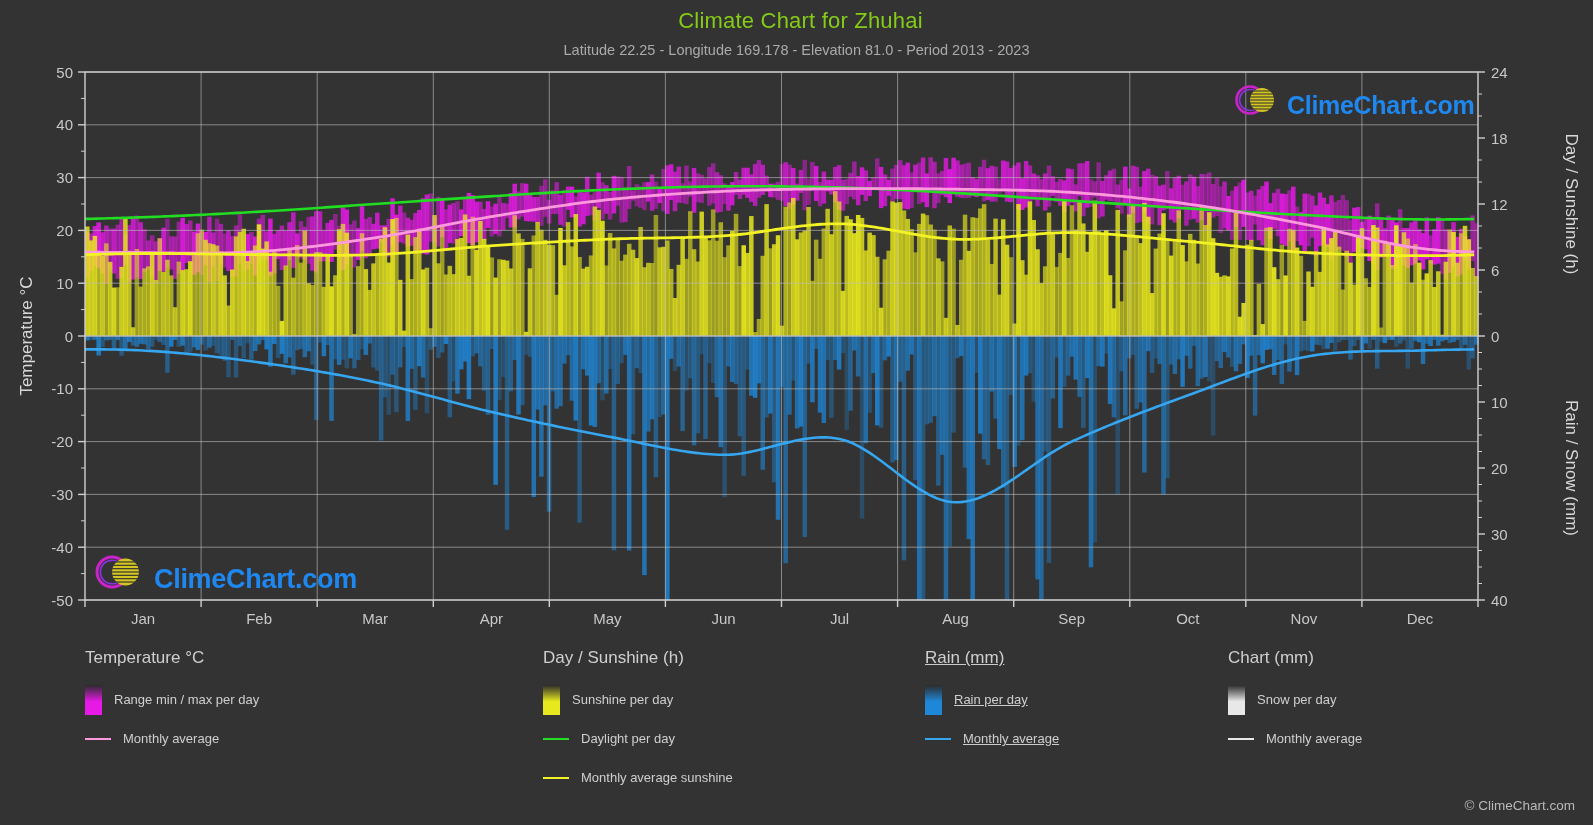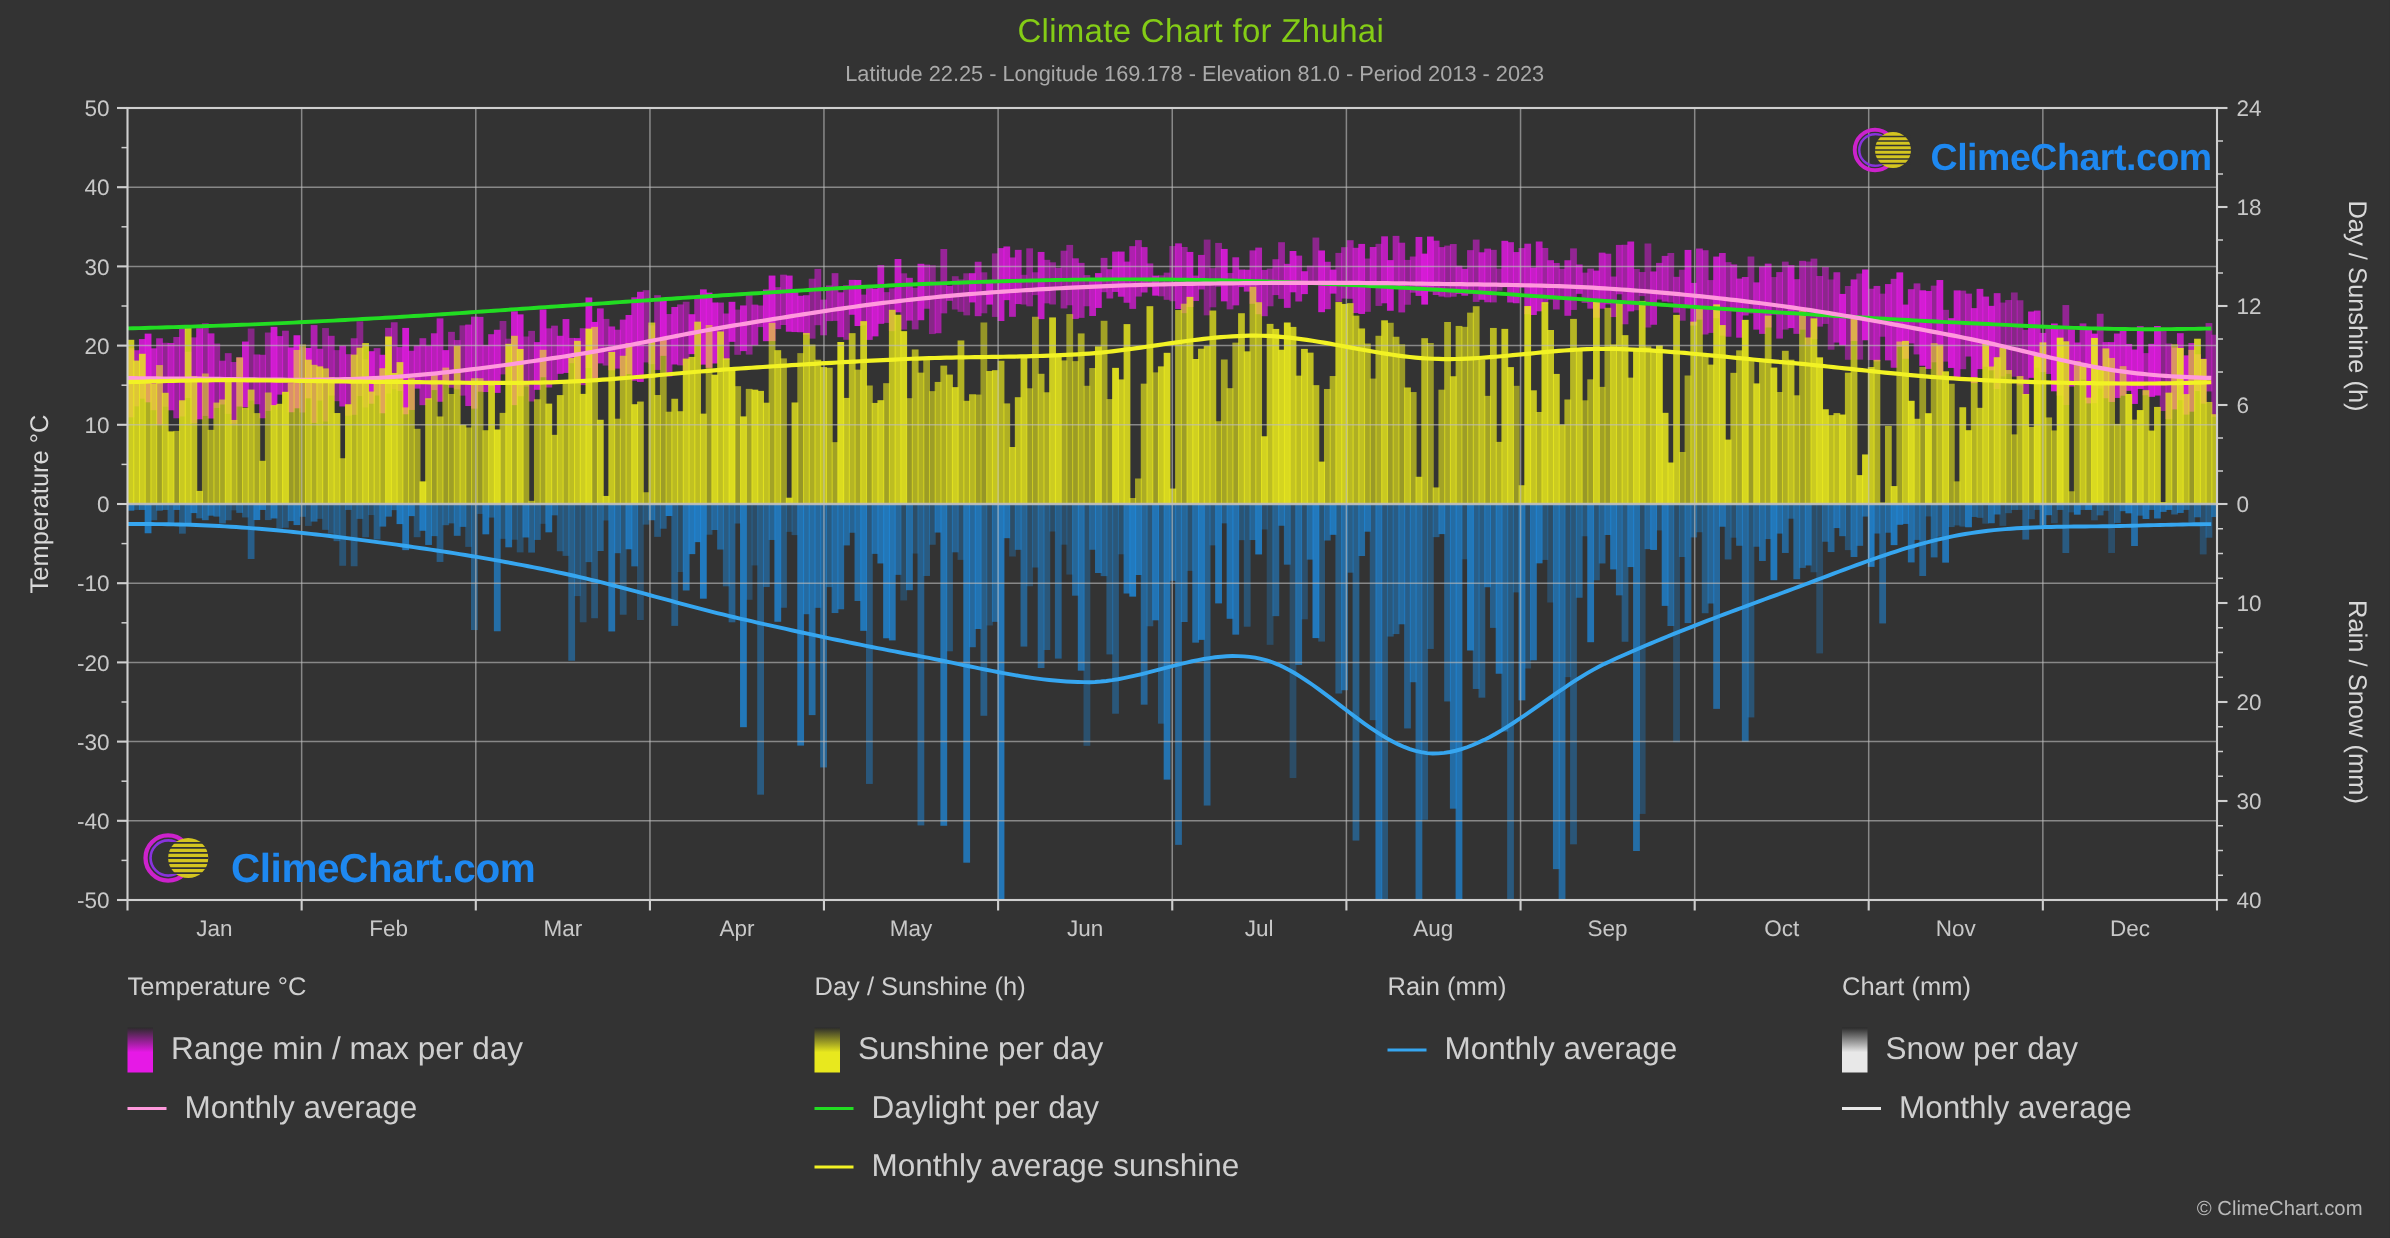--- a/index.html
+++ b/index.html
@@ -73,21 +73,21 @@
     margin-bottom: 12px;
     white-space: nowrap;
   }
   .legend-row {
     display: flex;
     align-items: center;
     height: 39px;
     white-space: nowrap;
   }
   .legend-label {
-    font-size: 21px;
+    font-size: 13px;
     color: #cfcfcf;
     margin-left: 12px;
   }
   .swatch-box {
     width: 17px;
     height: 30px;
     display: inline-block;
     flex: 0 0 auto;
   }
   .swatch-line {
@@ -1426,22 +1426,26 @@
         </div>
         <div class="legend-row">
           <span class="swatch-line" style="color: rgb(34, 221, 34);"></span>
           <span class="legend-label">Daylight per day</span>
         </div>
         <div class="legend-row">
           <span class="swatch-line" style="color: rgb(242, 242, 36);"></span>
           <span class="legend-label">Monthly average sunshine</span>
         </div>
       </div>
-      <div class="legend-col" style="left: 840px;">
+      <div class="legend-col" style="left: 840px; text-decoration: underline;">
         <div class="legend-head">Rain (mm)</div>
+        <div class="legend-row">
+          <span class="swatch-box" style="background: linear-gradient(rgb(43, 43, 43) 0%, rgb(31, 135, 216) 55%, rgb(31, 135, 216) 100%);"></span>
+          <span class="legend-label">Rain per day</span>
+        </div>
         <div class="legend-row">
           <span class="swatch-line" style="color: rgb(54, 166, 240);"></span>
           <span class="legend-label">Monthly average</span>
         </div>
       </div>
       <div class="legend-col" style="left: 1143px;">
         <div class="legend-head">Chart (mm)</div>
         <div class="legend-row">
           <span class="swatch-box" style="background: linear-gradient(rgb(43, 43, 43) 0%, rgb(232, 232, 232) 55%, rgb(232, 232, 232) 100%);"></span>
           <span class="legend-label">Snow per day</span>

